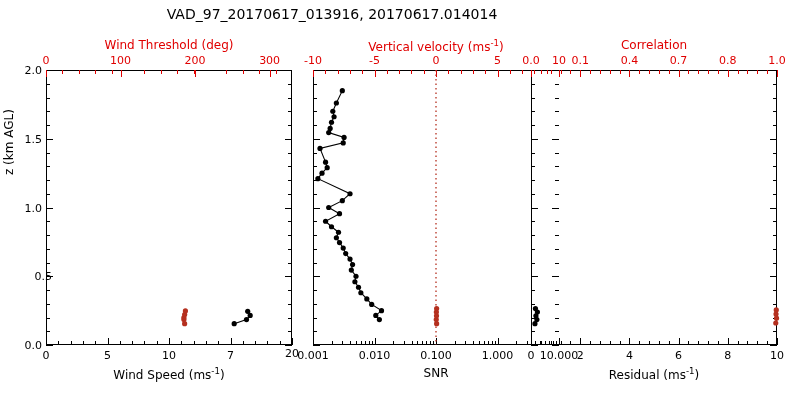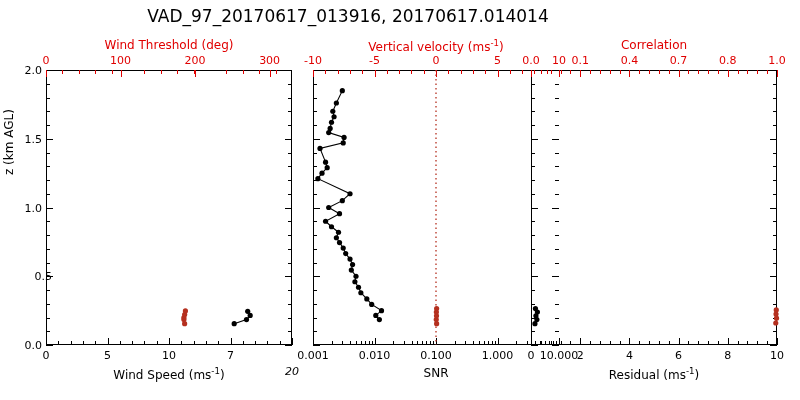--- a/index.html
+++ b/index.html
@@ -1,20 +1,20 @@
 <!DOCTYPE html>
 <html><head>
 <meta charset="utf-8">
 <style>
   html,body{margin:0;padding:0;background:#fff;}
   body{width:800px;height:400px;position:relative;overflow:hidden;
        font-family:"DejaVu Sans","Liberation Sans",sans-serif;color:#000;}
   .plot-root{position:absolute;inset:0;}
   .ttl{position:absolute;text-align:center;white-space:nowrap;}
-  #title-main{top:6px;left:0;width:664px;font-size:17px;margin-left:16px;}
+  #title-main{top:6px;left:0;width:664px;font-size:14px;}
   #title-sub{top:22px;left:0;width:800px;font-size:11.5px;}
   #footer-note{top:380px;left:430px;width:350px;font-size:9.5px;text-align:center;}
 
   .panel{position:absolute;top:70px;height:275px;box-sizing:border-box;
          border:1.2px solid #000;background:#fff;}
   #panel-wind{left:46px;width:246px;}
   #panel-snr{left:313px;width:246px;}
   #panel-resid{left:531px;width:246px;}
 
   .axlabel{position:absolute;white-space:nowrap;text-align:center;}
@@ -181,21 +181,21 @@
       <div class="tickh" style="left:770px;top:70px;width:7px;"></div>
       <div class="tick" style="left:46px;top:338px;height:7px;"></div>
       <div class="tk" style="left:46px;top:349px;">0</div>
       <div class="tick" style="left:107.5px;top:338px;height:7px;"></div>
       <div class="tk" style="left:107.5px;top:349px;">5</div>
       <div class="tick" style="left:169px;top:338px;height:7px;"></div>
       <div class="tk" style="left:169px;top:349px;">10</div>
       <div class="tick" style="left:230.5px;top:338px;height:7px;"></div>
       <div class="tk" style="left:230.5px;top:349px;">7</div>
       <div class="tick" style="left:292px;top:338px;height:7px;"></div>
-      <div class="tk" style="left:292px;top:365px;font-style:italic;">20</div>
+      <div class="tk" style="left:292px;top:347px;">20</div>
       <div class="tick" style="left:58.3px;top:341px;height:4px;"></div>
       <div class="tick" style="left:70.6px;top:341px;height:4px;"></div>
       <div class="tick" style="left:82.9px;top:341px;height:4px;"></div>
       <div class="tick" style="left:95.2px;top:341px;height:4px;"></div>
       <div class="tick" style="left:119.8px;top:341px;height:4px;"></div>
       <div class="tick" style="left:132.1px;top:341px;height:4px;"></div>
       <div class="tick" style="left:144.4px;top:341px;height:4px;"></div>
       <div class="tick" style="left:156.7px;top:341px;height:4px;"></div>
       <div class="tick" style="left:181.3px;top:341px;height:4px;"></div>
       <div class="tick" style="left:193.6px;top:341px;height:4px;"></div>

